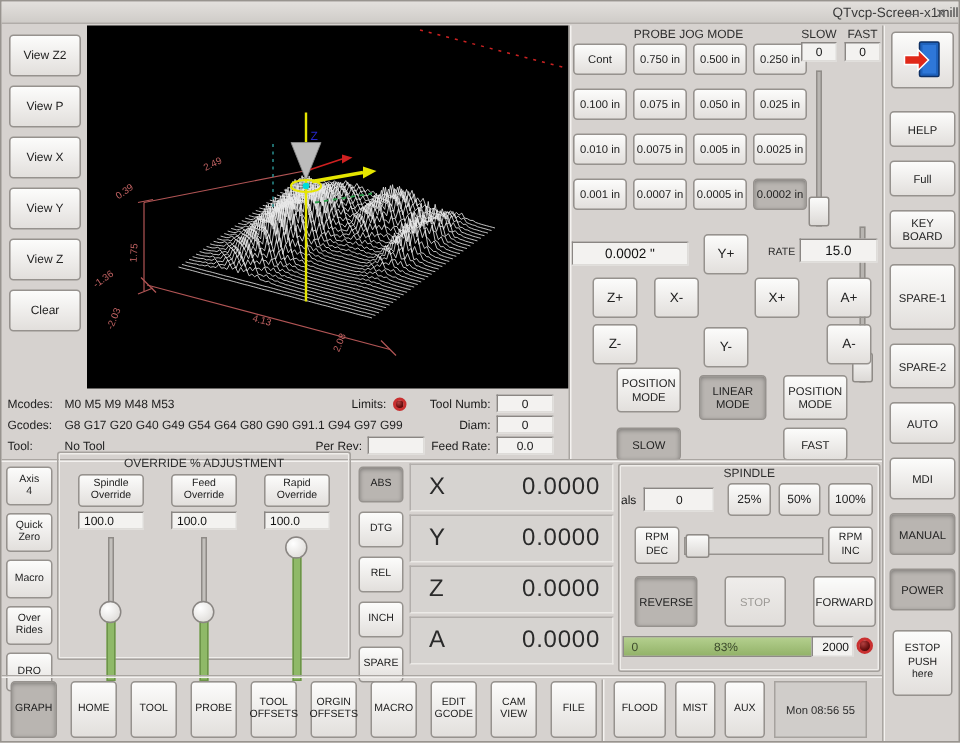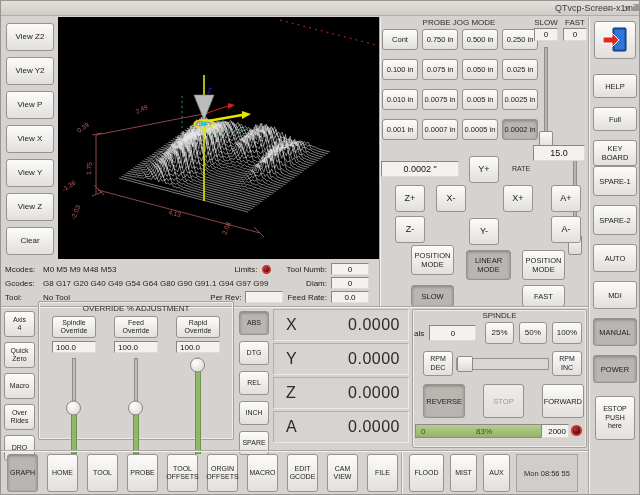--- a/index.html
+++ b/index.html
@@ -48,21 +48,20 @@
 <div class="titlebar">
   <span>QTvcp-Screen-x1mill</span>
   <span class="winbtns">
     <span>–</span>
     <span>✕</span>
   </span>
 </div>
 
 <div class="abs" id="left-views" style="left:5px;top:22px;width:48px;display:flex;flex-direction:column;gap:6px">
   <div class="btn" style="height:28px">View Z2</div>
-  <div class="btn" style="height:28px">View Y2</div>
   <div class="btn" style="height:28px">View P</div>
   <div class="btn" style="height:28px">View X</div>
   <div class="btn" style="height:28px">View Y</div>
   <div class="btn" style="height:28px">View Z</div>
   <div class="btn" style="height:28px">Clear</div>
 </div>
 
 <div class="abs" style="left:57px;top:16px;width:321px;height:242px;background:#000">
   <svg width="321" height="242" viewBox="0 0 321 242">
     <line x1="222" y1="3" x2="318" y2="28" stroke="#cc2222" stroke-width="1" stroke-dasharray="2 4"></line>
@@ -170,21 +169,21 @@
       <div class="handle"></div>
     </div>
   <div class="jslider abs" style="left:187px;top:30px">
       <div class="groove"></div>
       <div class="handle"></div>
     </div>
 
   <div class="field abs" style="left:0;top:144px;width:78px;height:16px;font-size:9px">0.0002 "</div>
   <div class="btn jogbtn abs" style="left:88px;top:139px">Y+</div>
   <div class="abs" style="left:131px;top:148px;font-size:7px;color:#2e2e2e">RATE</div>
-  <div class="field abs" style="left:152px;top:128px;width:52px;height:16px;font-size:9px">15.0</div>
+  <div class="field abs" style="left:152px;top:142px;width:52px;height:16px;font-size:9px">15.0</div>
 
   <div class="btn jogbtn abs" style="left:14px;top:168px">Z+</div>
   <div class="btn jogbtn abs" style="left:55px;top:168px">X-</div>
   <div class="btn jogbtn abs" style="left:122px;top:168px">X+</div>
   <div class="btn jogbtn abs" style="left:170px;top:168px">A+</div>
   <div class="btn jogbtn abs" style="left:14px;top:199px">Z-</div>
   <div class="btn jogbtn abs" style="left:88px;top:201px">Y-</div>
   <div class="btn jogbtn abs" style="left:170px;top:199px">A-</div>
 
   <div class="btn abs" style="left:30px;top:228px;width:43px;height:30px;font-size:7.5px">POSITION
@@ -372,21 +371,21 @@
       <rect x="12" y="2" width="13" height="23" rx="1" fill="#1f62bc" stroke="#0d2f63" stroke-width="1"></rect>
       <rect x="14" y="4" width="9" height="19" fill="#2e77d8"></rect>
       <circle cx="15.5" cy="14" r="1" fill="#0d2f63"></circle>
       <polygon points="2,11 11,11 11,7 18,14 11,21 11,17 2,17" fill="#e02818" stroke="#fff" stroke-width="1"></polygon>
     </svg>
   </div>
   <div class="btn sbbtn" style="height:24px;margin-top:15px">HELP</div>
   <div class="btn sbbtn" style="height:24px;margin-top:9px">Full</div>
   <div class="btn sbbtn" style="height:26px;margin-top:9px">KEY
 BOARD</div>
-  <div class="btn sbbtn" style="height:30px;">SPARE-1</div>
+  <div class="btn sbbtn" style="height:44px;margin-top:10px">SPARE-1</div>
   <div class="btn sbbtn" style="height:30px;margin-top:9px">SPARE-2</div>
   <div class="btn sbbtn" style="height:28px;margin-top:9px">AUTO</div>
   <div class="btn sbbtn" style="height:28px;margin-top:9px">MDI</div>
   <div class="btn sbbtn checked" style="height:28px;margin-top:9px">MANUAL</div>
   <div class="btn sbbtn checked" style="height:28px;margin-top:9px">POWER</div>
   <div class="btn" style="width:40px;height:44px;margin-top:13px;font-size:7px">ESTOP
 PUSH
 here</div>
 </div>
 

